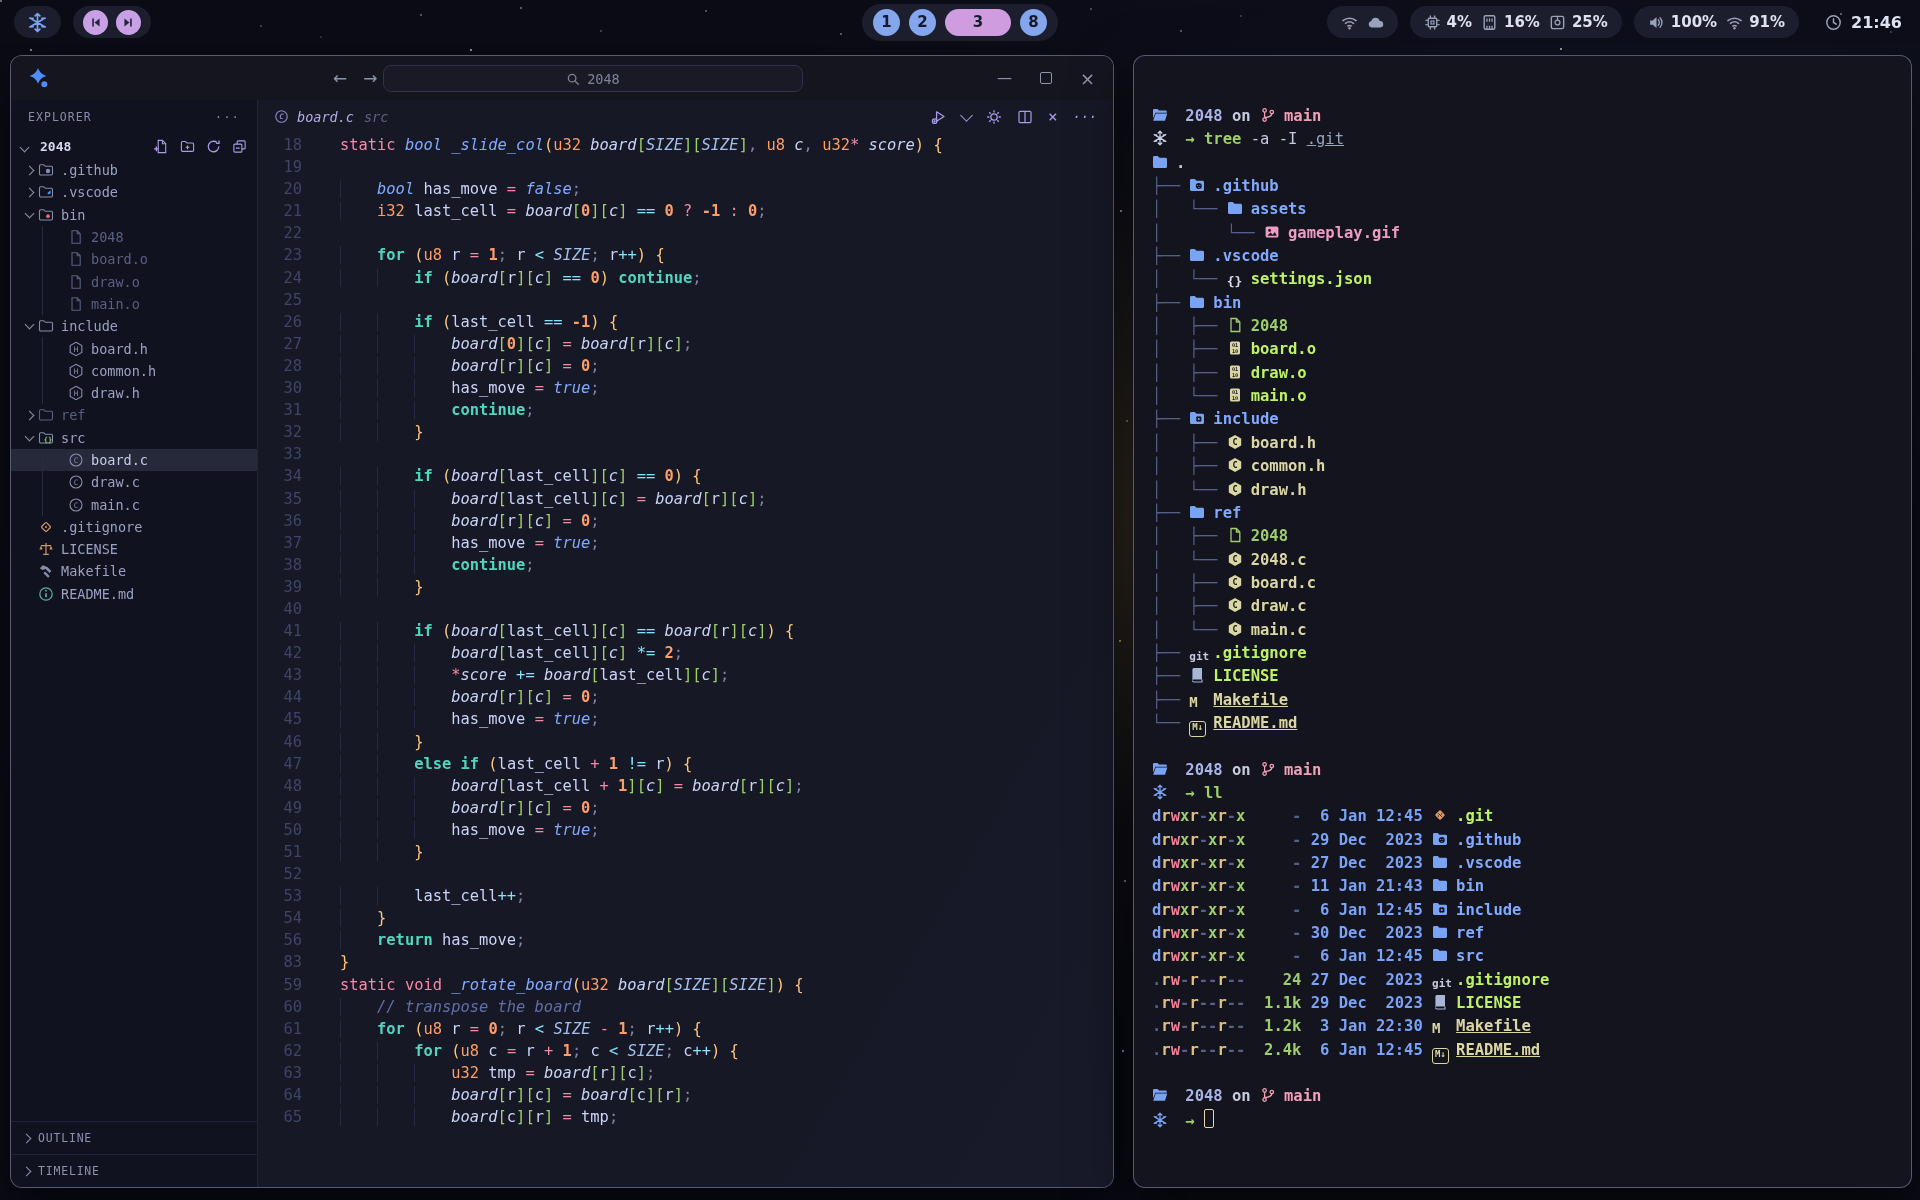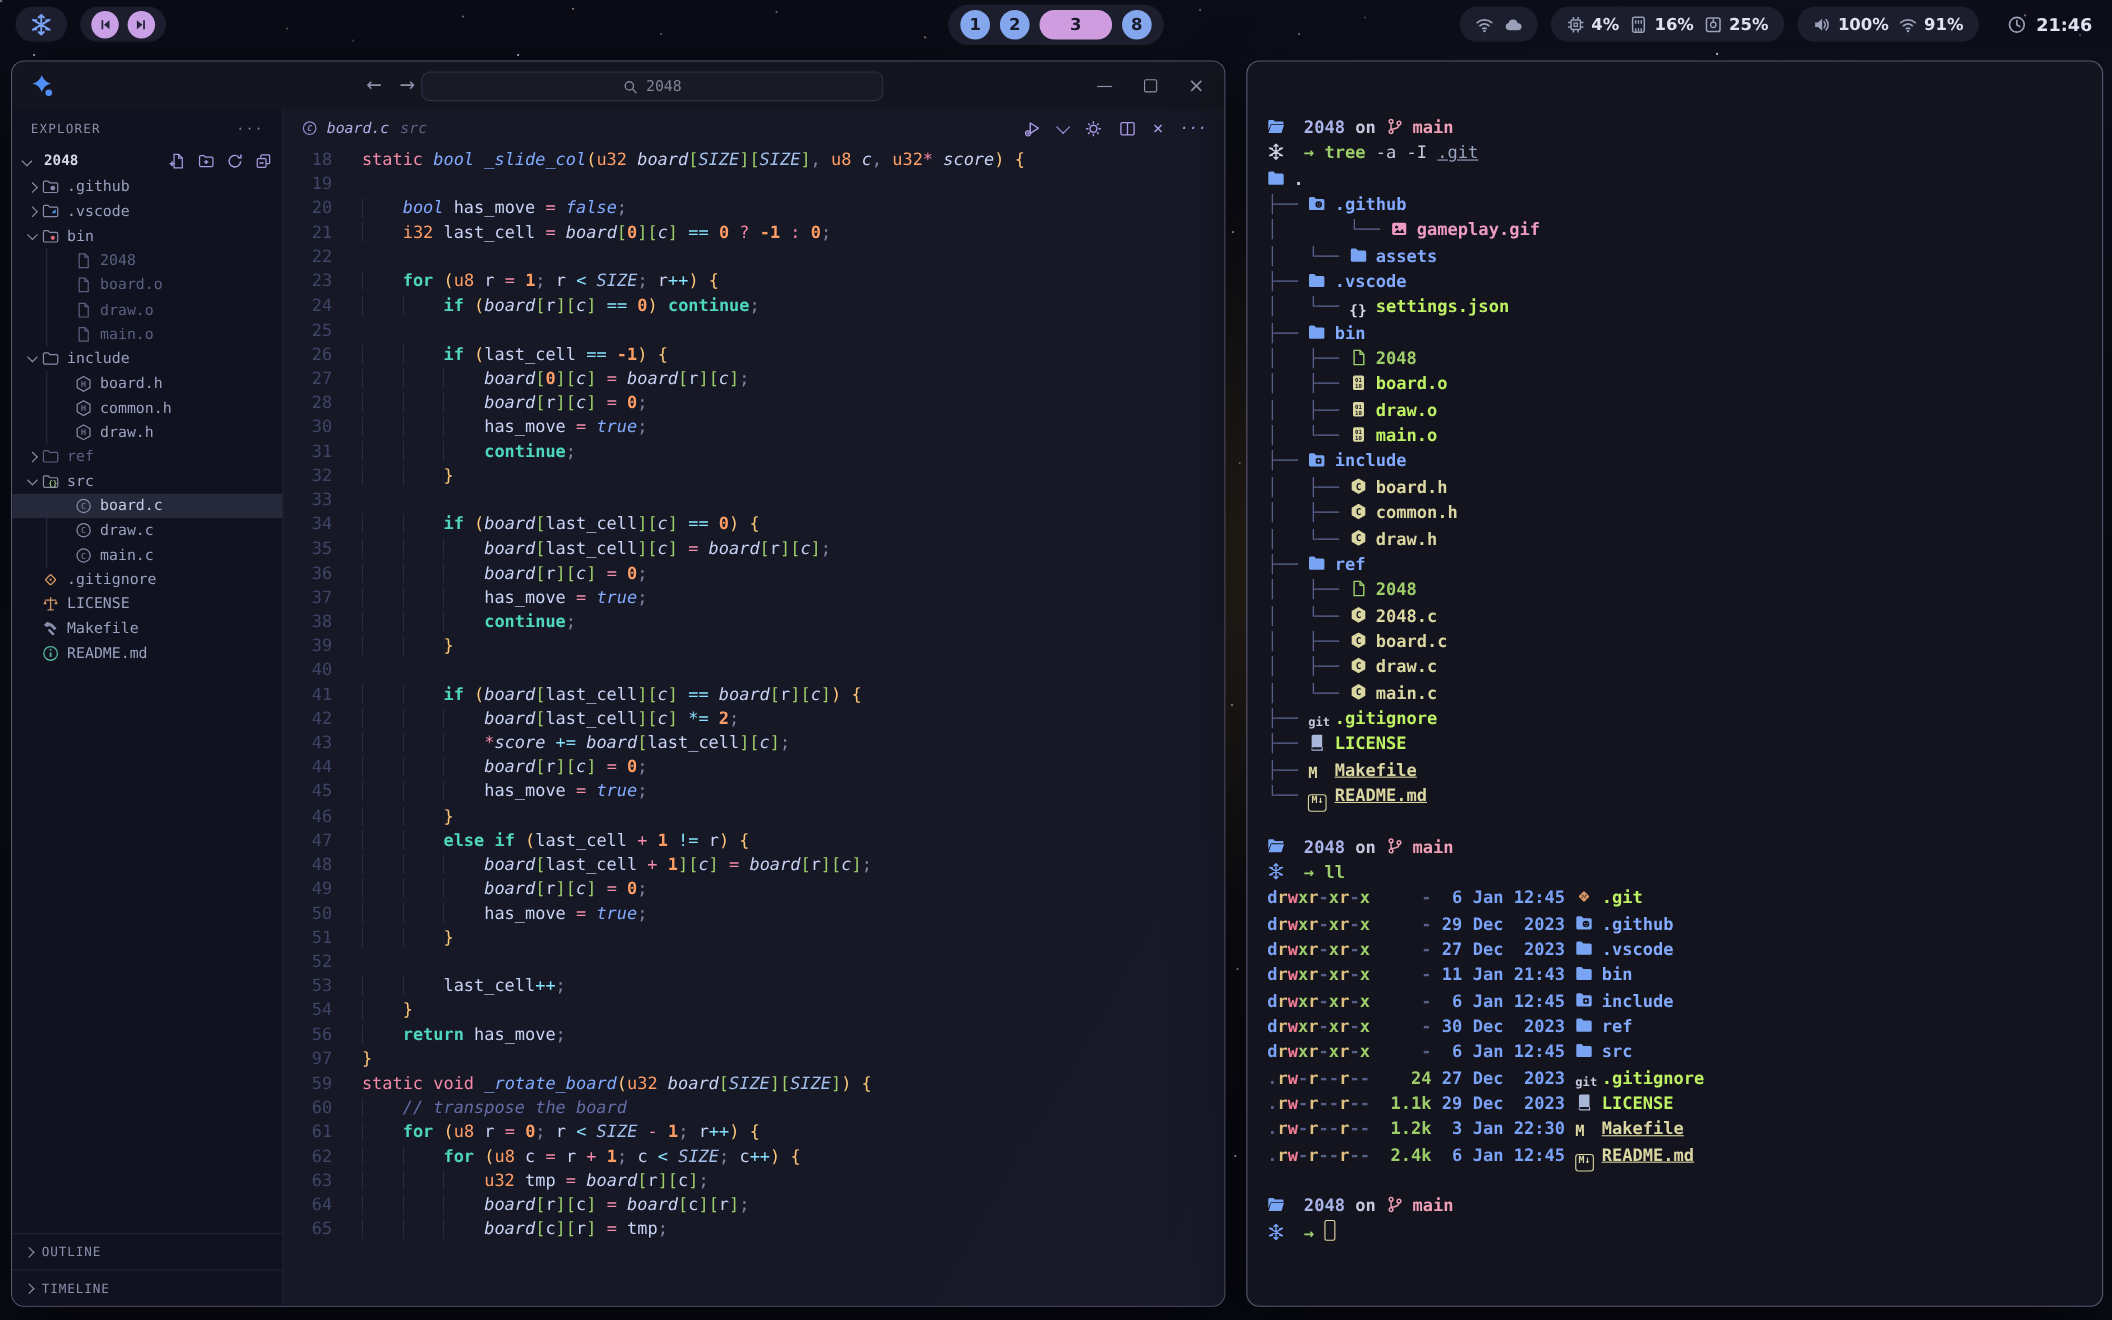--- a/index.html
+++ b/index.html
@@ -100,21 +100,21 @@
   .tabbar { height:33px; flex:none; display:flex; align-items:center; padding:0 16px;
     font:italic 13.5px "DejaVu Sans Mono",monospace; }
   .tabbar .fic { width:15px; height:15px; color:#8f87c8; margin-right:8px; display:inline-flex; }
   .tab-name { color:#b5abe6; }
   .tab-hint { color:#5e6382; margin-left:10px; }
   .ed-actions { margin-left:auto; display:flex; gap:15px; align-items:center; color:#a99ae6; }
   .ed-actions .ic { width:16px; height:16px; display:inline-flex; }
   .ed-actions .mini { width:9px; height:9px; }
   .codewrap { flex:1; overflow:hidden; font:15.4px/22.1px "DejaVu Sans Mono",monospace; padding-top:1px; }
   .cl { display:flex; height:22.1px; white-space:pre; }
-  .ln { width:44px; flex:none; text-align:right; margin-right:27px; color:#3e4566; }
+  .ln { width:44px; flex:none; text-align:right; margin-right:38px; color:#3e4566; }
   .ct { flex:1; }
   .s-i { background-image:repeating-linear-gradient(90deg,#272a41 0 1px,transparent 1px 36.97px); }
   .s-k { color:#f38ba8; }                     
   .s-y { color:#ff9e64; }                     
   .s-b { color:#82aaff; font-style:italic; }  
   .s-f { color:#82aaff; font-style:italic; }  
   .s-p { color:#c8d3f5; font-style:italic; }  
   .s-v { color:#c8d3f5; }                     
   .s-m { color:#a3c0ec; font-style:italic; }  
   .s-n { color:#ff9e64; font-weight:bold; }   
@@ -646,21 +646,21 @@
           <div class="cl"><span class="ln">46</span><span class="ct"><span class="s-i">        </span><span class="s-g">}</span></span></div>
           <div class="cl"><span class="ln">47</span><span class="ct"><span class="s-i">        </span><span class="s-c">else</span><span class="s-w"> </span><span class="s-c">if</span><span class="s-w"> </span><span class="s-g">(</span><span class="s-v">last_cell</span><span class="s-w"> </span><span class="s-q">+</span><span class="s-w"> </span><span class="s-n">1</span><span class="s-w"> </span><span class="s-o">!=</span><span class="s-w"> </span><span class="s-v">r</span><span class="s-g">)</span><span class="s-w"> </span><span class="s-g">{</span></span></div>
           <div class="cl"><span class="ln">48</span><span class="ct"><span class="s-i">            </span><span class="s-p">board</span><span class="s-r">[</span><span class="s-v">last_cell</span><span class="s-w"> </span><span class="s-q">+</span><span class="s-w"> </span><span class="s-n">1</span><span class="s-r">][</span><span class="s-p">c</span><span class="s-r">]</span><span class="s-w"> </span><span class="s-q">=</span><span class="s-w"> </span><span class="s-p">board</span><span class="s-r">[</span><span class="s-v">r</span><span class="s-r">][</span><span class="s-p">c</span><span class="s-r">]</span><span class="s-s">;</span></span></div>
           <div class="cl"><span class="ln">49</span><span class="ct"><span class="s-i">            </span><span class="s-p">board</span><span class="s-r">[</span><span class="s-v">r</span><span class="s-r">][</span><span class="s-p">c</span><span class="s-r">]</span><span class="s-w"> </span><span class="s-q">=</span><span class="s-w"> </span><span class="s-n">0</span><span class="s-s">;</span></span></div>
           <div class="cl"><span class="ln">50</span><span class="ct"><span class="s-i">            </span><span class="s-v">has_move</span><span class="s-w"> </span><span class="s-q">=</span><span class="s-w"> </span><span class="s-b">true</span><span class="s-s">;</span></span></div>
           <div class="cl"><span class="ln">51</span><span class="ct"><span class="s-i">        </span><span class="s-g">}</span></span></div>
           <div class="cl"><span class="ln">52</span><span class="ct"></span></div>
           <div class="cl"><span class="ln">53</span><span class="ct"><span class="s-i">        </span><span class="s-v">last_cell</span><span class="s-o">++</span><span class="s-s">;</span></span></div>
           <div class="cl"><span class="ln">54</span><span class="ct"><span class="s-i">    </span><span class="s-g">}</span></span></div>
           <div class="cl"><span class="ln">56</span><span class="ct"><span class="s-i">    </span><span class="s-c">return</span><span class="s-w"> </span><span class="s-v">has_move</span><span class="s-s">;</span></span></div>
-          <div class="cl"><span class="ln">97</span><span class="ct"><span class="s-g">}</span></span></div>
+          <div class="cl"><span class="ln">83</span><span class="ct"><span class="s-g">}</span></span></div>
           <div class="cl"><span class="ln">59</span><span class="ct"><span class="s-k">static</span><span class="s-w"> </span><span class="s-k">void</span><span class="s-w"> </span><span class="s-f">_rotate_board</span><span class="s-g">(</span><span class="s-y">u32</span><span class="s-w"> </span><span class="s-p">board</span><span class="s-r">[</span><span class="s-m">SIZE</span><span class="s-r">][</span><span class="s-m">SIZE</span><span class="s-r">]</span><span class="s-g">)</span><span class="s-w"> </span><span class="s-g">{</span></span></div>
           <div class="cl"><span class="ln">60</span><span class="ct"><span class="s-i">    </span><span class="s-z">// transpose the board</span></span></div>
           <div class="cl"><span class="ln">61</span><span class="ct"><span class="s-i">    </span><span class="s-c">for</span><span class="s-w"> </span><span class="s-g">(</span><span class="s-y">u8</span><span class="s-w"> </span><span class="s-v">r</span><span class="s-w"> </span><span class="s-q">=</span><span class="s-w"> </span><span class="s-n">0</span><span class="s-s">;</span><span class="s-w"> </span><span class="s-v">r</span><span class="s-w"> </span><span class="s-o">&lt;</span><span class="s-w"> </span><span class="s-m">SIZE</span><span class="s-w"> </span><span class="s-q">-</span><span class="s-w"> </span><span class="s-n">1</span><span class="s-s">;</span><span class="s-w"> </span><span class="s-v">r</span><span class="s-o">++</span><span class="s-g">)</span><span class="s-w"> </span><span class="s-g">{</span></span></div>
           <div class="cl"><span class="ln">62</span><span class="ct"><span class="s-i">        </span><span class="s-c">for</span><span class="s-w"> </span><span class="s-g">(</span><span class="s-y">u8</span><span class="s-w"> </span><span class="s-v">c</span><span class="s-w"> </span><span class="s-q">=</span><span class="s-w"> </span><span class="s-v">r</span><span class="s-w"> </span><span class="s-q">+</span><span class="s-w"> </span><span class="s-n">1</span><span class="s-s">;</span><span class="s-w"> </span><span class="s-v">c</span><span class="s-w"> </span><span class="s-o">&lt;</span><span class="s-w"> </span><span class="s-m">SIZE</span><span class="s-s">;</span><span class="s-w"> </span><span class="s-v">c</span><span class="s-o">++</span><span class="s-g">)</span><span class="s-w"> </span><span class="s-g">{</span></span></div>
           <div class="cl"><span class="ln">63</span><span class="ct"><span class="s-i">            </span><span class="s-y">u32</span><span class="s-w"> </span><span class="s-v">tmp</span><span class="s-w"> </span><span class="s-q">=</span><span class="s-w"> </span><span class="s-p">board</span><span class="s-r">[</span><span class="s-v">r</span><span class="s-r">][</span><span class="s-v">c</span><span class="s-r">]</span><span class="s-s">;</span></span></div>
           <div class="cl"><span class="ln">64</span><span class="ct"><span class="s-i">            </span><span class="s-p">board</span><span class="s-r">[</span><span class="s-v">r</span><span class="s-r">][</span><span class="s-v">c</span><span class="s-r">]</span><span class="s-w"> </span><span class="s-q">=</span><span class="s-w"> </span><span class="s-p">board</span><span class="s-r">[</span><span class="s-v">c</span><span class="s-r">][</span><span class="s-v">r</span><span class="s-r">]</span><span class="s-s">;</span></span></div>
           <div class="cl"><span class="ln">65</span><span class="ct"><span class="s-i">            </span><span class="s-p">board</span><span class="s-r">[</span><span class="s-v">c</span><span class="s-r">][</span><span class="s-v">r</span><span class="s-r">]</span><span class="s-w"> </span><span class="s-q">=</span><span class="s-w"> </span><span class="s-v">tmp</span><span class="s-s">;</span></span></div>
         </div>
     </div>
   </div>
@@ -677,27 +677,27 @@
         </svg></span><span class="t-pb">main</span></div><div class="tl"><span class="ic ic-snow-w"><svg viewBox="0 0 16 16" fill="none" stroke="currentColor">
           <path d="M8 1.2v13.6M2.2 4.6l11.6 6.8M2.2 11.4l11.6-6.8M8 1.2L6.2 3M8 1.2L9.8 3M8 14.8L6.2 13M8 14.8L9.8 13M2.2 4.6l2.4.3M13.8 11.4l-2.4-.3M2.2 11.4l2.4-.3M13.8 4.6l-2.4.3" stroke-width="1.3" stroke-linecap="round"></path>
         </svg></span><span class="t-ga"> → </span><span class="t-ga">tree</span><span class="t-ar"> -a -I </span><span class="t-gu">.git</span></div><div class="tl"><span class="ic ic-folder"><svg viewBox="0 0 16 16" fill="currentColor">
           <path d="M1 3.4C1 2.6 1.6 2 2.4 2h3.3l1.8 1.8h6.1c.8 0 1.4.7 1.4 1.5v7.2c0 .8-.6 1.5-1.4 1.5H2.4C1.6 14 1 13.3 1 12.5z"></path>
         </svg></span><span class="t-fg">.</span></div><div class="tl"><span class="t-con">├── </span><span class="ic ic-folder-github"><svg viewBox="0 0 16 16">
           <path d="M1 3.4C1 2.6 1.6 2 2.4 2h3.3l1.8 1.8h6.1c.8 0 1.4.7 1.4 1.5v7.2c0 .8-.6 1.5-1.4 1.5H2.4C1.6 14 1 13.3 1 12.5z" fill="currentColor"></path>
           <circle cx="9.8" cy="9" r="3" fill="#13141e"></circle>
           <circle cx="8.7" cy="8.5" r=".55" fill="currentColor"></circle>
           <circle cx="10.9" cy="8.5" r=".55" fill="currentColor"></circle>
           <path d="M9 10.4c.5.4 1.1.4 1.6 0" stroke="currentColor" stroke-width=".7" fill="none"></path>
-        </svg></span><span class="t-dir">.github</span></div><div class="tl"><span class="t-con">│       └── </span><span class="ic ic-img"><svg viewBox="0 0 16 16">
+        </svg></span><span class="t-dir">.github</span></div><div class="tl"><span class="t-con">│   └── </span><span class="ic ic-folder"><svg viewBox="0 0 16 16" fill="currentColor">
+          <path d="M1 3.4C1 2.6 1.6 2 2.4 2h3.3l1.8 1.8h6.1c.8 0 1.4.7 1.4 1.5v7.2c0 .8-.6 1.5-1.4 1.5H2.4C1.6 14 1 13.3 1 12.5z"></path>
+        </svg></span><span class="t-dir">assets</span></div><div class="tl"><span class="t-con">│       └── </span><span class="ic ic-img"><svg viewBox="0 0 16 16">
           <rect x="1.6" y="2.4" width="12.8" height="11.2" rx="1.6" fill="currentColor"></rect>
           <circle cx="5.6" cy="6.4" r="1.4" fill="#13141e"></circle>
           <path d="M3.4 11.8l3.2-3.2 2.1 2.1 2.2-2.8 1.8 3.9z" fill="#13141e"></path>
-        </svg></span><span class="t-gif">gameplay.gif</span></div><div class="tl"><span class="t-con">│   └── </span><span class="ic ic-folder"><svg viewBox="0 0 16 16" fill="currentColor">
-          <path d="M1 3.4C1 2.6 1.6 2 2.4 2h3.3l1.8 1.8h6.1c.8 0 1.4.7 1.4 1.5v7.2c0 .8-.6 1.5-1.4 1.5H2.4C1.6 14 1 13.3 1 12.5z"></path>
-        </svg></span><span class="t-dir">assets</span></div><div class="tl"><span class="t-con">├── </span><span class="ic ic-folder"><svg viewBox="0 0 16 16" fill="currentColor">
+        </svg></span><span class="t-gif">gameplay.gif</span></div><div class="tl"><span class="t-con">├── </span><span class="ic ic-folder"><svg viewBox="0 0 16 16" fill="currentColor">
           <path d="M1 3.4C1 2.6 1.6 2 2.4 2h3.3l1.8 1.8h6.1c.8 0 1.4.7 1.4 1.5v7.2c0 .8-.6 1.5-1.4 1.5H2.4C1.6 14 1 13.3 1 12.5z"></path>
         </svg></span><span class="t-dir">.vscode</span></div><div class="tl"><span class="t-con">│   └── </span><span class="ic ic-json"><span class="gl gl-json">{}</span></span><span class="t-pf">settings.json</span></div><div class="tl"><span class="t-con">├── </span><span class="ic ic-folder"><svg viewBox="0 0 16 16" fill="currentColor">
           <path d="M1 3.4C1 2.6 1.6 2 2.4 2h3.3l1.8 1.8h6.1c.8 0 1.4.7 1.4 1.5v7.2c0 .8-.6 1.5-1.4 1.5H2.4C1.6 14 1 13.3 1 12.5z"></path>
         </svg></span><span class="t-dir">bin</span></div><div class="tl"><span class="t-con">│   ├── </span><span class="ic ic-exec-file"><svg viewBox="0 0 16 16" fill="none" stroke="currentColor">
           <path d="M4 1.5h5.4L12.8 5v9.5H4z" stroke-width="1.3"></path>
           <path d="M9.4 1.5V5h3.4" stroke-width="1.3"></path>
         </svg></span><span class="t-exe">2048</span></div><div class="tl"><span class="t-con">│   ├── </span><span class="ic ic-binary"><svg viewBox="0 0 16 16">
           <rect x="3" y="1.4" width="10" height="13.2" rx="1.5" fill="currentColor"></rect>
           <text x="8" y="7.4" font-size="5.2" text-anchor="middle" fill="#13141e" font-family="DejaVu Sans Mono,monospace" font-weight="bold">01</text>
           <text x="8" y="13" font-size="5.2" text-anchor="middle" fill="#13141e" font-family="DejaVu Sans Mono,monospace" font-weight="bold">10</text>

